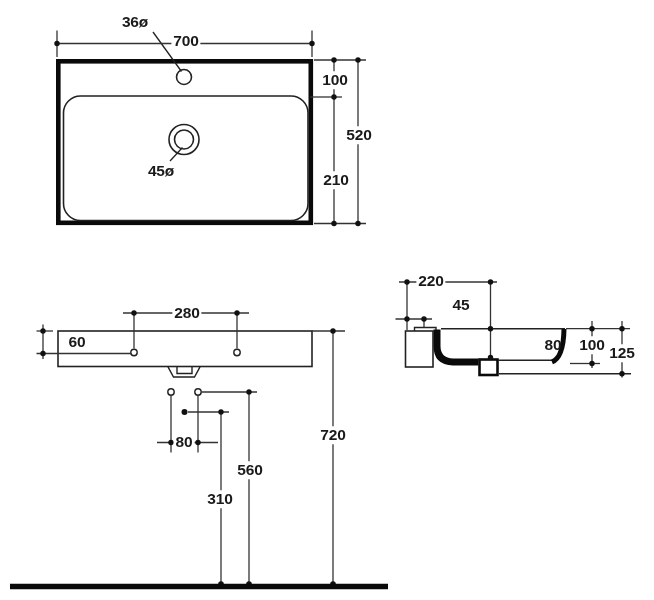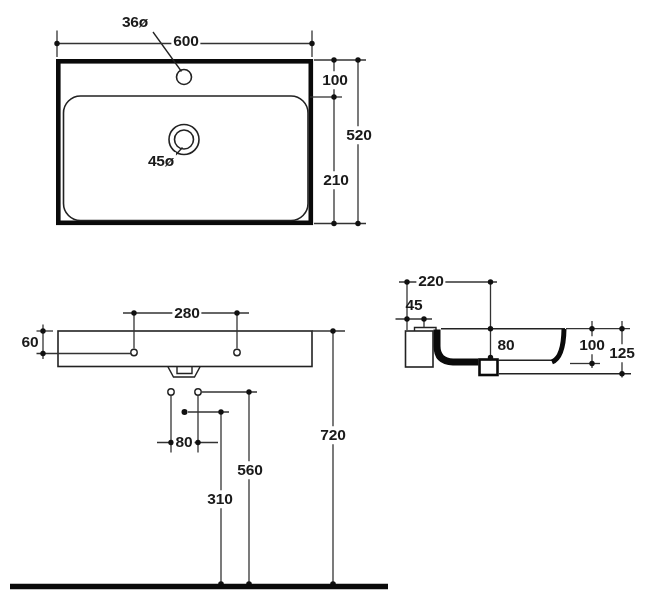--- a/index.html
+++ b/index.html
@@ -7,21 +7,21 @@
     position:relative;width:654px;height:600px;background:#ffffff;
     font-family:"Liberation Sans","DejaVu Sans",sans-serif;overflow:hidden;
   }
   #drawing-svg{position:absolute;left:0;top:0;}
   .dim{
     position:absolute;transform:translate(-50%,-50%);
     font-size:15.5px;font-weight:700;color:#1a1a1a;line-height:1;
     background:#ffffff;padding:1px 2px;white-space:nowrap;
     letter-spacing:-0.2px;
   }
-  .nobg{background:transparent;padding:0;}
+  .nobg{background:transparent;padding:0;margin-left:47px;}
 </style>
 </head>
 <body>
 
 <div id="stage">
 
   <svg id="drawing-svg" width="654" height="600" viewBox="0 0 654 600">
 
     <g fill="none" stroke="#222" stroke-width="1.6">
       <rect x="58.3" y="61.3" width="252.5" height="161.5" stroke="#0a0a0a" stroke-width="4.6" fill="#ffffff"></rect>
@@ -128,25 +128,25 @@
           <circle cx="490.5" cy="357.5" r="2.7"></circle>
         <circle cx="592" cy="328.7" r="2.7"></circle>
           <circle cx="592" cy="363.5" r="2.7"></circle>
         <circle cx="622" cy="328.7" r="2.7"></circle>
           <circle cx="622" cy="373.8" r="2.7"></circle>
       </g>
     </g>
   </svg>
 
   <div class="dim" style="left:135px;top:22px">36ø</div>
-  <div class="dim" style="left:186px;top:41px">600</div>
+  <div class="dim" style="left:186px;top:41px">700</div>
   <div class="dim" style="left:335px;top:80px">100</div>
   <div class="dim" style="left:359px;top:135px">520</div>
   <div class="dim" style="left:336px;top:180px">210</div>
-  <div class="dim" style="left:161px;top:161px">45ø</div>
+  <div class="dim" style="left:161px;top:171px">45ø</div>
 
   <div class="dim" style="left:187px;top:313px">280</div>
   <div class="dim nobg" style="left:30px;top:342px">60</div>
   <div class="dim" style="left:184px;top:442px">80</div>
   <div class="dim" style="left:220px;top:499px">310</div>
   <div class="dim" style="left:250px;top:470px">560</div>
   <div class="dim" style="left:333px;top:435px">720</div>
 
   <div class="dim" style="left:431px;top:281px">220</div>
   <div class="dim nobg" style="left:414px;top:305px">45</div>

